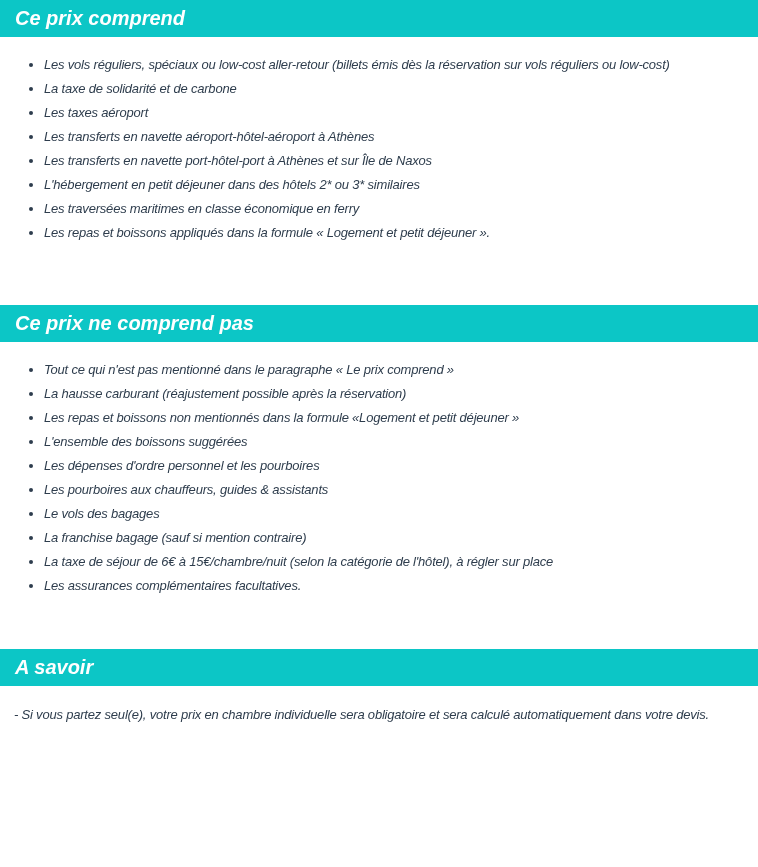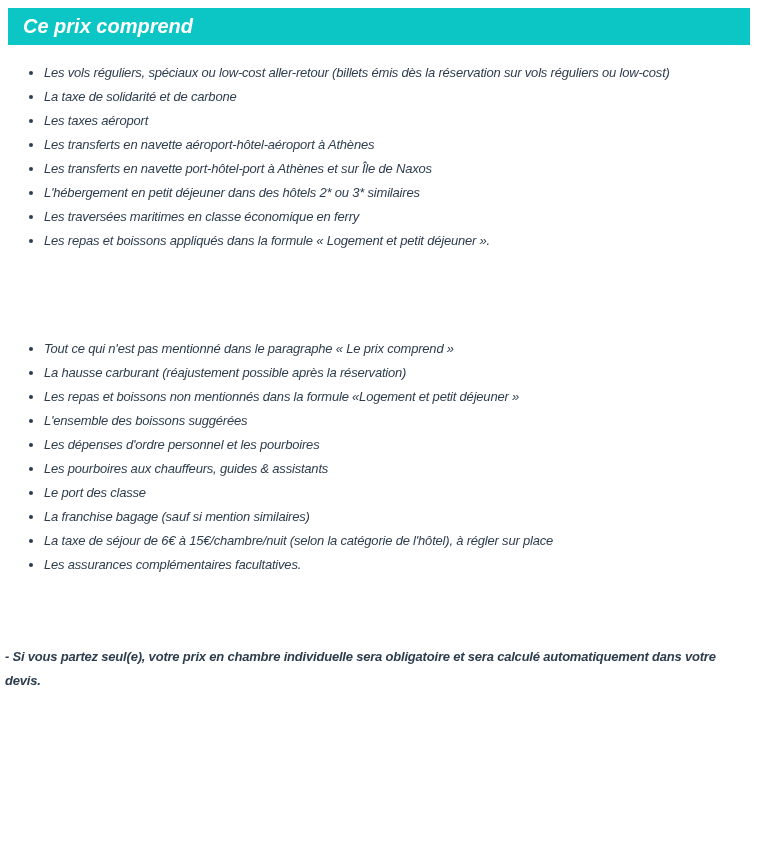--- a/index.html
+++ b/index.html
@@ -20,41 +20,40 @@
     overflow-x:hidden;
   }
   .section-bar{
     background:var(--accent);
     color:#ffffff;
     font-weight:bold;
     font-style:italic;
     font-size:20px;
     line-height:37px;
     height:37px;
-    margin:8px;
+    margin:0;
     padding:0 15px;
     white-space:nowrap;
   }
   ul.items{
     margin:16px 0 0 0;
     padding:0 10px 0 44px;
     list-style:disc;
   }
   ul.items li{
     font-size:13px;
     letter-spacing:-0.2px;
     line-height:24px;
     color:var(--text);
   }
-  .sec-includes ul.items{ margin-bottom:84px; }
-  .sec-excludes ul.items{ margin-bottom:68px; }
+  .sec-includes ul.items{ margin-bottom:60px; }
+  .sec-excludes ul.items{ margin-bottom:51px; }
   .notes{
     margin:17px 4px 0 0;
-    padding:0 8px 0 5px;
-    font-weight:bold;
+    padding:0 8px 0 14px;
   }
   .notes p{
     margin:0;
     font-size:13px;
     letter-spacing:-0.2px;
     line-height:24px;
     color:var(--text);
   }
 </style>
 </head>
@@ -70,33 +69,35 @@
       <li>Les taxes aéroport</li>
       <li>Les transferts en navette aéroport-hôtel-aéroport à Athènes</li>
       <li>Les transferts en navette port-hôtel-port à Athènes et sur Île de Naxos</li>
       <li>L'hébergement en petit déjeuner dans des hôtels 2* ou 3* similaires</li>
       <li>Les traversées maritimes en classe économique en ferry</li>
       <li>Les repas et boissons appliqués dans la formule « Logement et petit déjeuner ».</li>
     </ul>
   </section>
 
   <section class="sec-excludes">
+    <h2 class="section-bar">Ce prix ne comprend pas</h2>
     <ul class="items">
       <li>Tout ce qui n'est pas mentionné dans le paragraphe « Le prix comprend »</li>
       <li>La hausse carburant (réajustement possible après la réservation)</li>
       <li>Les repas et boissons non mentionnés dans la formule «Logement et petit déjeuner »</li>
       <li>L'ensemble des boissons suggérées</li>
       <li>Les dépenses d'ordre personnel et les pourboires</li>
       <li>Les pourboires aux chauffeurs, guides &amp; assistants</li>
-      <li>Le port des classe</li>
-      <li>La franchise bagage (sauf si mention similaires)</li>
+      <li>Le vols des bagages</li>
+      <li>La franchise bagage (sauf si mention contraire)</li>
       <li>La taxe de séjour de 6€ à 15€/chambre/nuit (selon la catégorie de l'hôtel), à régler sur place</li>
       <li>Les assurances complémentaires facultatives.</li>
     </ul>
   </section>
 
   <section class="sec-notes">
+    <h2 class="section-bar">A savoir</h2>
     <div class="notes">
       <p>- Si vous partez seul(e), votre prix en chambre individuelle sera obligatoire et sera calculé automatiquement dans votre devis.</p>
     </div>
   </section>
 
 </div>
 
 </body></html>

